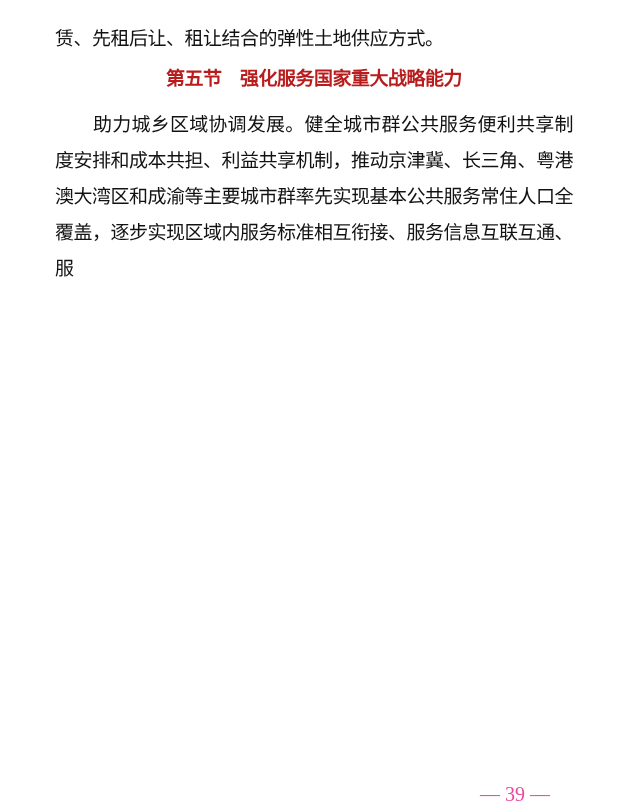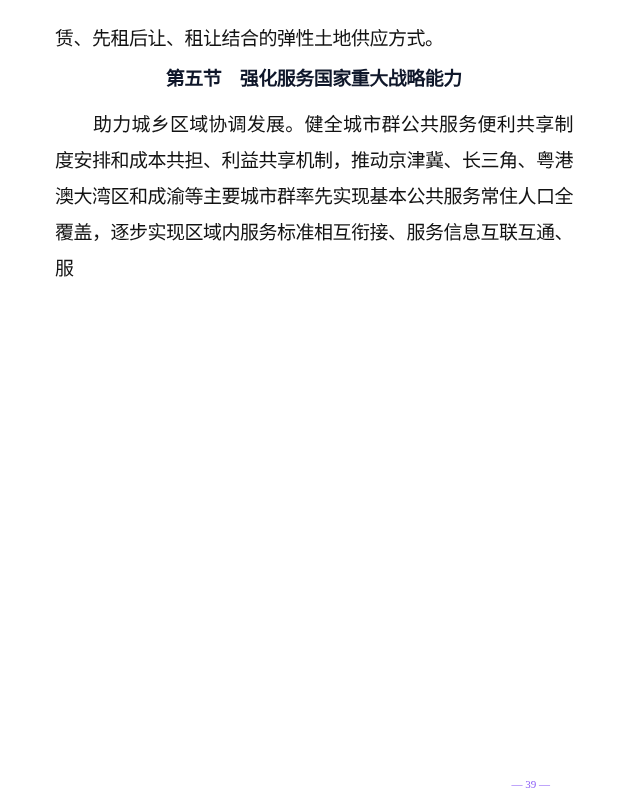--- a/index.html
+++ b/index.html
@@ -35,29 +35,29 @@
     text-indent: 2em;
   }
   h2.section-heading {
     margin: 2px 0 8px 0;
     font-family: "Liberation Sans", sans-serif;
     font-size: 19px;
     font-weight: bold;
     line-height: 40px;
     letter-spacing: -0.5px;
     text-align: center;
-    color: #0f172a;
+    color: #b91c1c;
   }
   .page-footer {
     position: absolute;
     right: 72px;
-    bottom: 13px;
-    font-size: 11px;
+    bottom: 3px;
+    font-size: 20px;
     line-height: 20px;
-    color: #8b5cf6;
+    color: #ec4899;
     font-family: "Liberation Serif", serif;
   }
 </style>
 </head>
 <body>
 
 <div class="page">
   <div class="text-block">
     <p class="body-para">赁、先租后让、租让结合的弹性土地供应方式。</p>
     <h2 class="section-heading">第五节　强化服务国家重大战略能力</h2>

